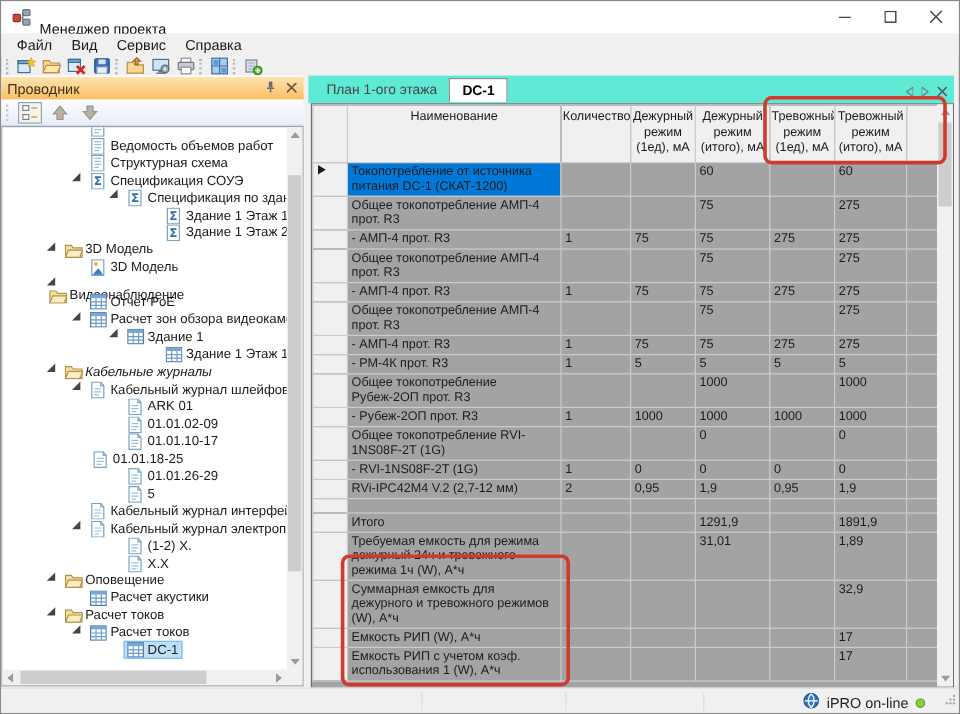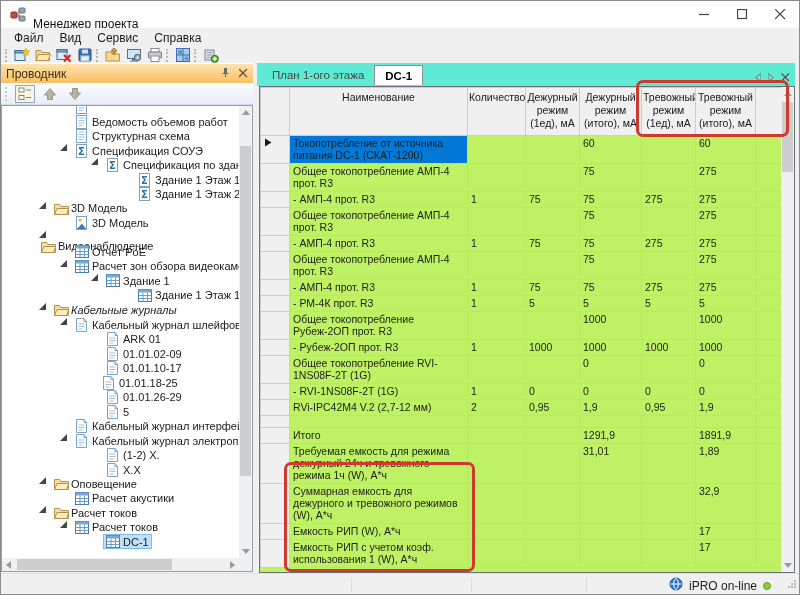--- a/index.html
+++ b/index.html
@@ -44,21 +44,21 @@
   .tree-vscroll{right:0;top:0;width:13px;bottom:13px;}
   .tree-hscroll{left:0;bottom:0;height:13px;right:13px;}
   .sb-corner{position:absolute;right:0;bottom:0;width:13px;height:13px;background:#f0f0f0;}
   
   .content{position:absolute;left:256px;top:62px;width:538px;height:510px;}
   .tabbar{position:absolute;left:0;top:0;width:100%;height:23px;background:#5eead4;display:flex;align-items:center;padding-left:5px;}
   .tab{padding:4px 10px 3px;font-size:11.5px;color:#454545;}
   .tab.active{background:#fff;border:1px solid #8f8f8f;border-bottom:none;font-weight:bold;color:#000;}
   .tab-nav{position:absolute;right:5px;top:5px;display:flex;gap:7px;align-items:center;}
   .gridbox{position:absolute;left:2px;top:23px;width:536px;height:487px;border:1px solid #6a7076;background:#fff;}
-  .table-area{position:absolute;left:0;top:0;right:13px;bottom:0;overflow:hidden;background:#bef264;}
+  .table-area{position:absolute;left:0;top:0;right:13px;bottom:0;overflow:hidden;background:#a3a3a3;}
   table.grid{border-collapse:collapse;table-layout:fixed;width:523px;font-size:10.5px;}
   table.grid th,table.grid td{border:1px solid #c9cdd2;overflow:hidden;}
   table.grid th{background:#f0f0f0;font-weight:normal;vertical-align:top;text-align:center;
                 padding:3px 1px 0;line-height:13px;height:48px;}
   table.grid td{padding:1px 3px 2px;line-height:12px;vertical-align:top;text-align:left;height:12px;color:#1c1c1c;}
   td.sel-col{background:#f0f0f0;text-align:center;vertical-align:middle;padding:0;}
   td.cell-selected{background:#0078d7;color:#fff;}
   .grid-vscroll{right:0;top:0;width:13px;height:100%;}
   
   .statusbar{position:absolute;left:0;top:572px;width:100%;height:22px;background:#f0f0f0;border-top:1px solid #e2e2e2;}
@@ -482,21 +482,21 @@
                 <span class="ticon">
                   <svg width="13" height="14" viewBox="0 0 13 14">
                     <path d="M1.5,0.5 h7.5 l2.5,3 v10 h-10 z" fill="#fff" stroke="#7aa3c4"></path>
                     <path d="M9,0.5 v3 h2.5" fill="none" stroke="#7aa3c4"></path>
                     <path d="M3.5,6 h6 M3.5,8.5 h6 M3.5,11 h4" stroke="#9cc1dd"></path>
                   </svg>
                 </span>
                 <span class="tlabel">01.01.10-17</span>
               </span>
             </div>
-            <div class="titem" style="padding-left: 84px;">
+            <div class="titem" style="padding-left: 59px;">
               <span class="texp"></span>
               <span class="thl">
                 <span class="ticon">
                   <svg width="13" height="14" viewBox="0 0 13 14">
                     <path d="M1.5,0.5 h7.5 l2.5,3 v10 h-10 z" fill="#fff" stroke="#7aa3c4"></path>
                     <path d="M9,0.5 v3 h2.5" fill="none" stroke="#7aa3c4"></path>
                     <path d="M3.5,6 h6 M3.5,8.5 h6 M3.5,11 h4" stroke="#9cc1dd"></path>
                   </svg>
                 </span>
                 <span class="tlabel">01.01.18-25</span>

